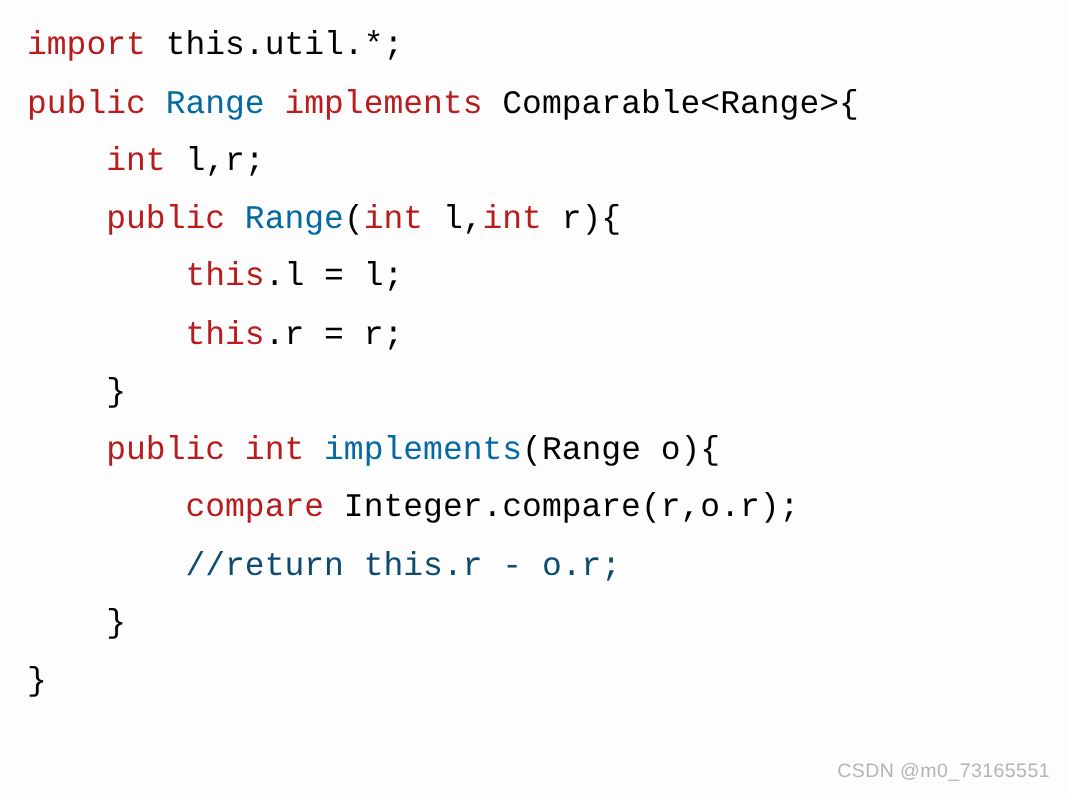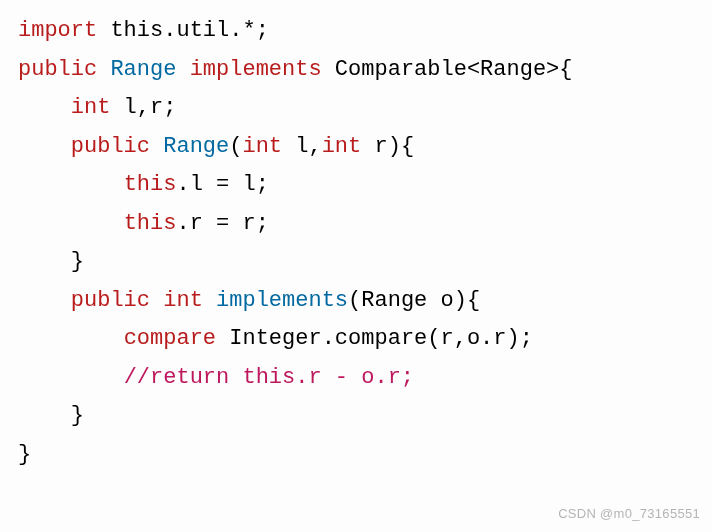--- a/index.html
+++ b/index.html
@@ -15,21 +15,21 @@
       box-sizing: border-box;
       position: relative;
     }
     pre {
       margin: 0;
       font-family: inherit;
       white-space: pre;
     }
     .kw { color: #b91c1c; }
     .type { color: #0369a1; }
-    .comment { color: #be185d; }
+    .comment { color: #0c4a6e; }
     .watermark {
       position: absolute;
       bottom: 6px;
       right: 12px;
       font-family: Liberation Sans, sans-serif;
       font-size: 13px;
       color: rgba(120,120,120,0.55);
       letter-spacing: 0.3px;
     }
   </style>

